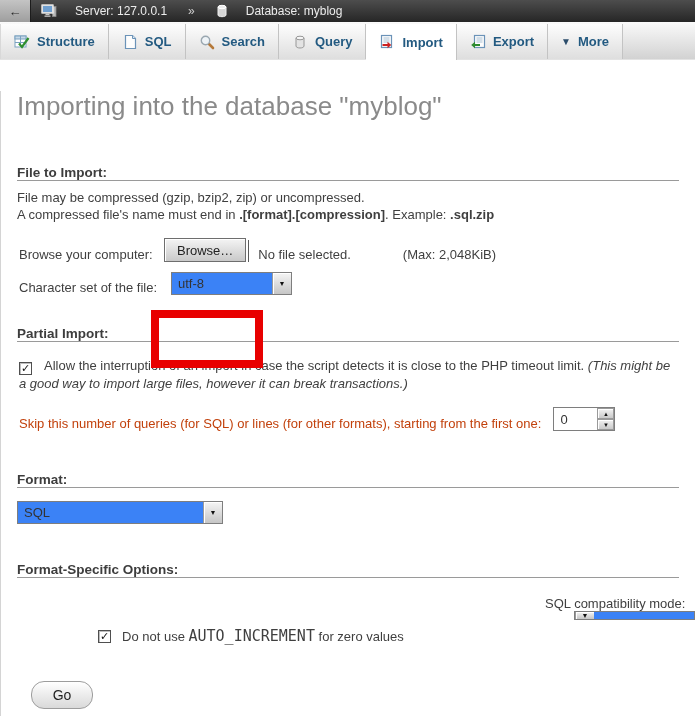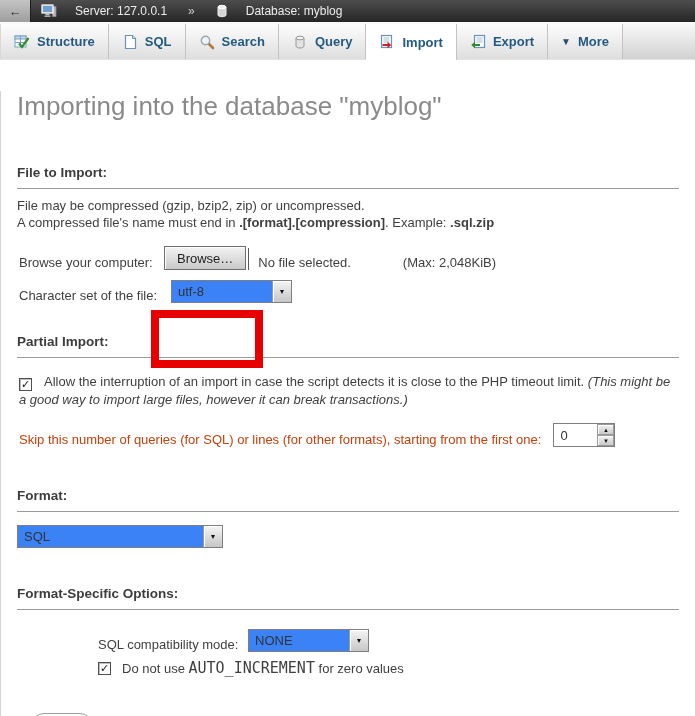--- a/index.html
+++ b/index.html
@@ -25,21 +25,21 @@
     color:#235a81; font-weight:bold; font-size:13px; cursor:pointer; }
   .tab:first-child { border-left:1px solid #d8d8d8; }
   .tab.active { background:#fff; margin-bottom:-1px; }
   .tab .chev { color:#2c4d6b; font-size:10px; line-height:10px; }
 
   
   .content { position:relative; border-left:1px solid #d4d4d4; height:656px; }
   h1.title { margin-top:31px; font-size:26px; font-weight:normal; color:#8a8a8a;
     letter-spacing:0; padding:0 16px; }
   .sec-h { margin:0 16px; font-weight:bold; color:#3d3d3d; font-size:13.5px;
-    padding-bottom:8px; border-bottom:1px solid #9a9a9a; }
+    padding-bottom:0; border-bottom:1px solid #9a9a9a; }
   .h-file { margin-top:43px; }
   .h-partial { margin-top:31px; }
   .h-format { margin-top:41px; }
   .h-fso { margin-top:38px; }
 
   .para { margin:9px 16px 0 16px; line-height:16.5px; color:#3f3f3f; }
   .b { font-weight:bold; }
   .it { font-style:italic; }
   .mono { font-family:"DejaVu Sans Mono","Liberation Mono",monospace; font-size:15px; }
 
@@ -84,21 +84,21 @@
   .spinner { display:flex; width:62px; height:24px; border:1px solid #7e7e7e;
     background:#fff; margin-left:12px; align-items:stretch; }
   .spinner input { flex:1; border:0; outline:none; padding-left:6px; font-size:13px;
     color:#333; width:36px; font-family:"Liberation Sans",sans-serif; }
   .spin-btns { width:17px; display:flex; flex-direction:column; }
   .spin-btns .sb { flex:1; background:linear-gradient(#f2f2f2,#c9c9c9);
     border:1px solid #9a9a9a; box-shadow:inset 1px 1px 0 #fff;
     display:flex; align-items:center; justify-content:center;
     font-size:6px; color:#111; cursor:pointer; }
 
-  .row-compat { margin-top:18px; margin-left:97px; height:24px; }
+  .row-compat { margin-top:18px; margin-left:97px; height:24px;flex-direction:column; }
   .lbl-compat { width:150px; color:#3f3f3f; }
   .row-auto { margin-top:7px; margin-left:97px; height:18px; align-items:center; }
   .row-auto .cb { margin-right:11px; }
   .auto-text { color:#3f3f3f; }
 
   .go-btn { margin:36px 0 0 30px; width:62px; height:28px; border-radius:13px;
     border:1px solid #9d9d9d; background:linear-gradient(#ffffff,#d9d9d9);
     font-size:14px; color:#1f1f1f; cursor:pointer;
     font-family:"Liberation Sans","DejaVu Sans",sans-serif; }
 
@@ -254,21 +254,20 @@
     <span class="val">SQL</span>
     <span class="drop">▼</span>
   </div>
 
   
   <div class="sec-h h-fso">Format-Specific Options:</div>
 
   <div class="row row-compat">
     <span class="lbl-compat">SQL compatibility mode:</span>
     <div class="win-select w-compat">
-      <span class="val">NONE</span>
       <span class="drop">▼</span>
     </div>
   </div>
 
   <div class="row row-auto">
     <span class="cb">✓</span>
     <span class="auto-text"><span>Do not use </span><span class="mono">AUTO_INCREMENT</span><span> for zero values</span></span>
   </div>
 
   <button class="go-btn">Go</button>

